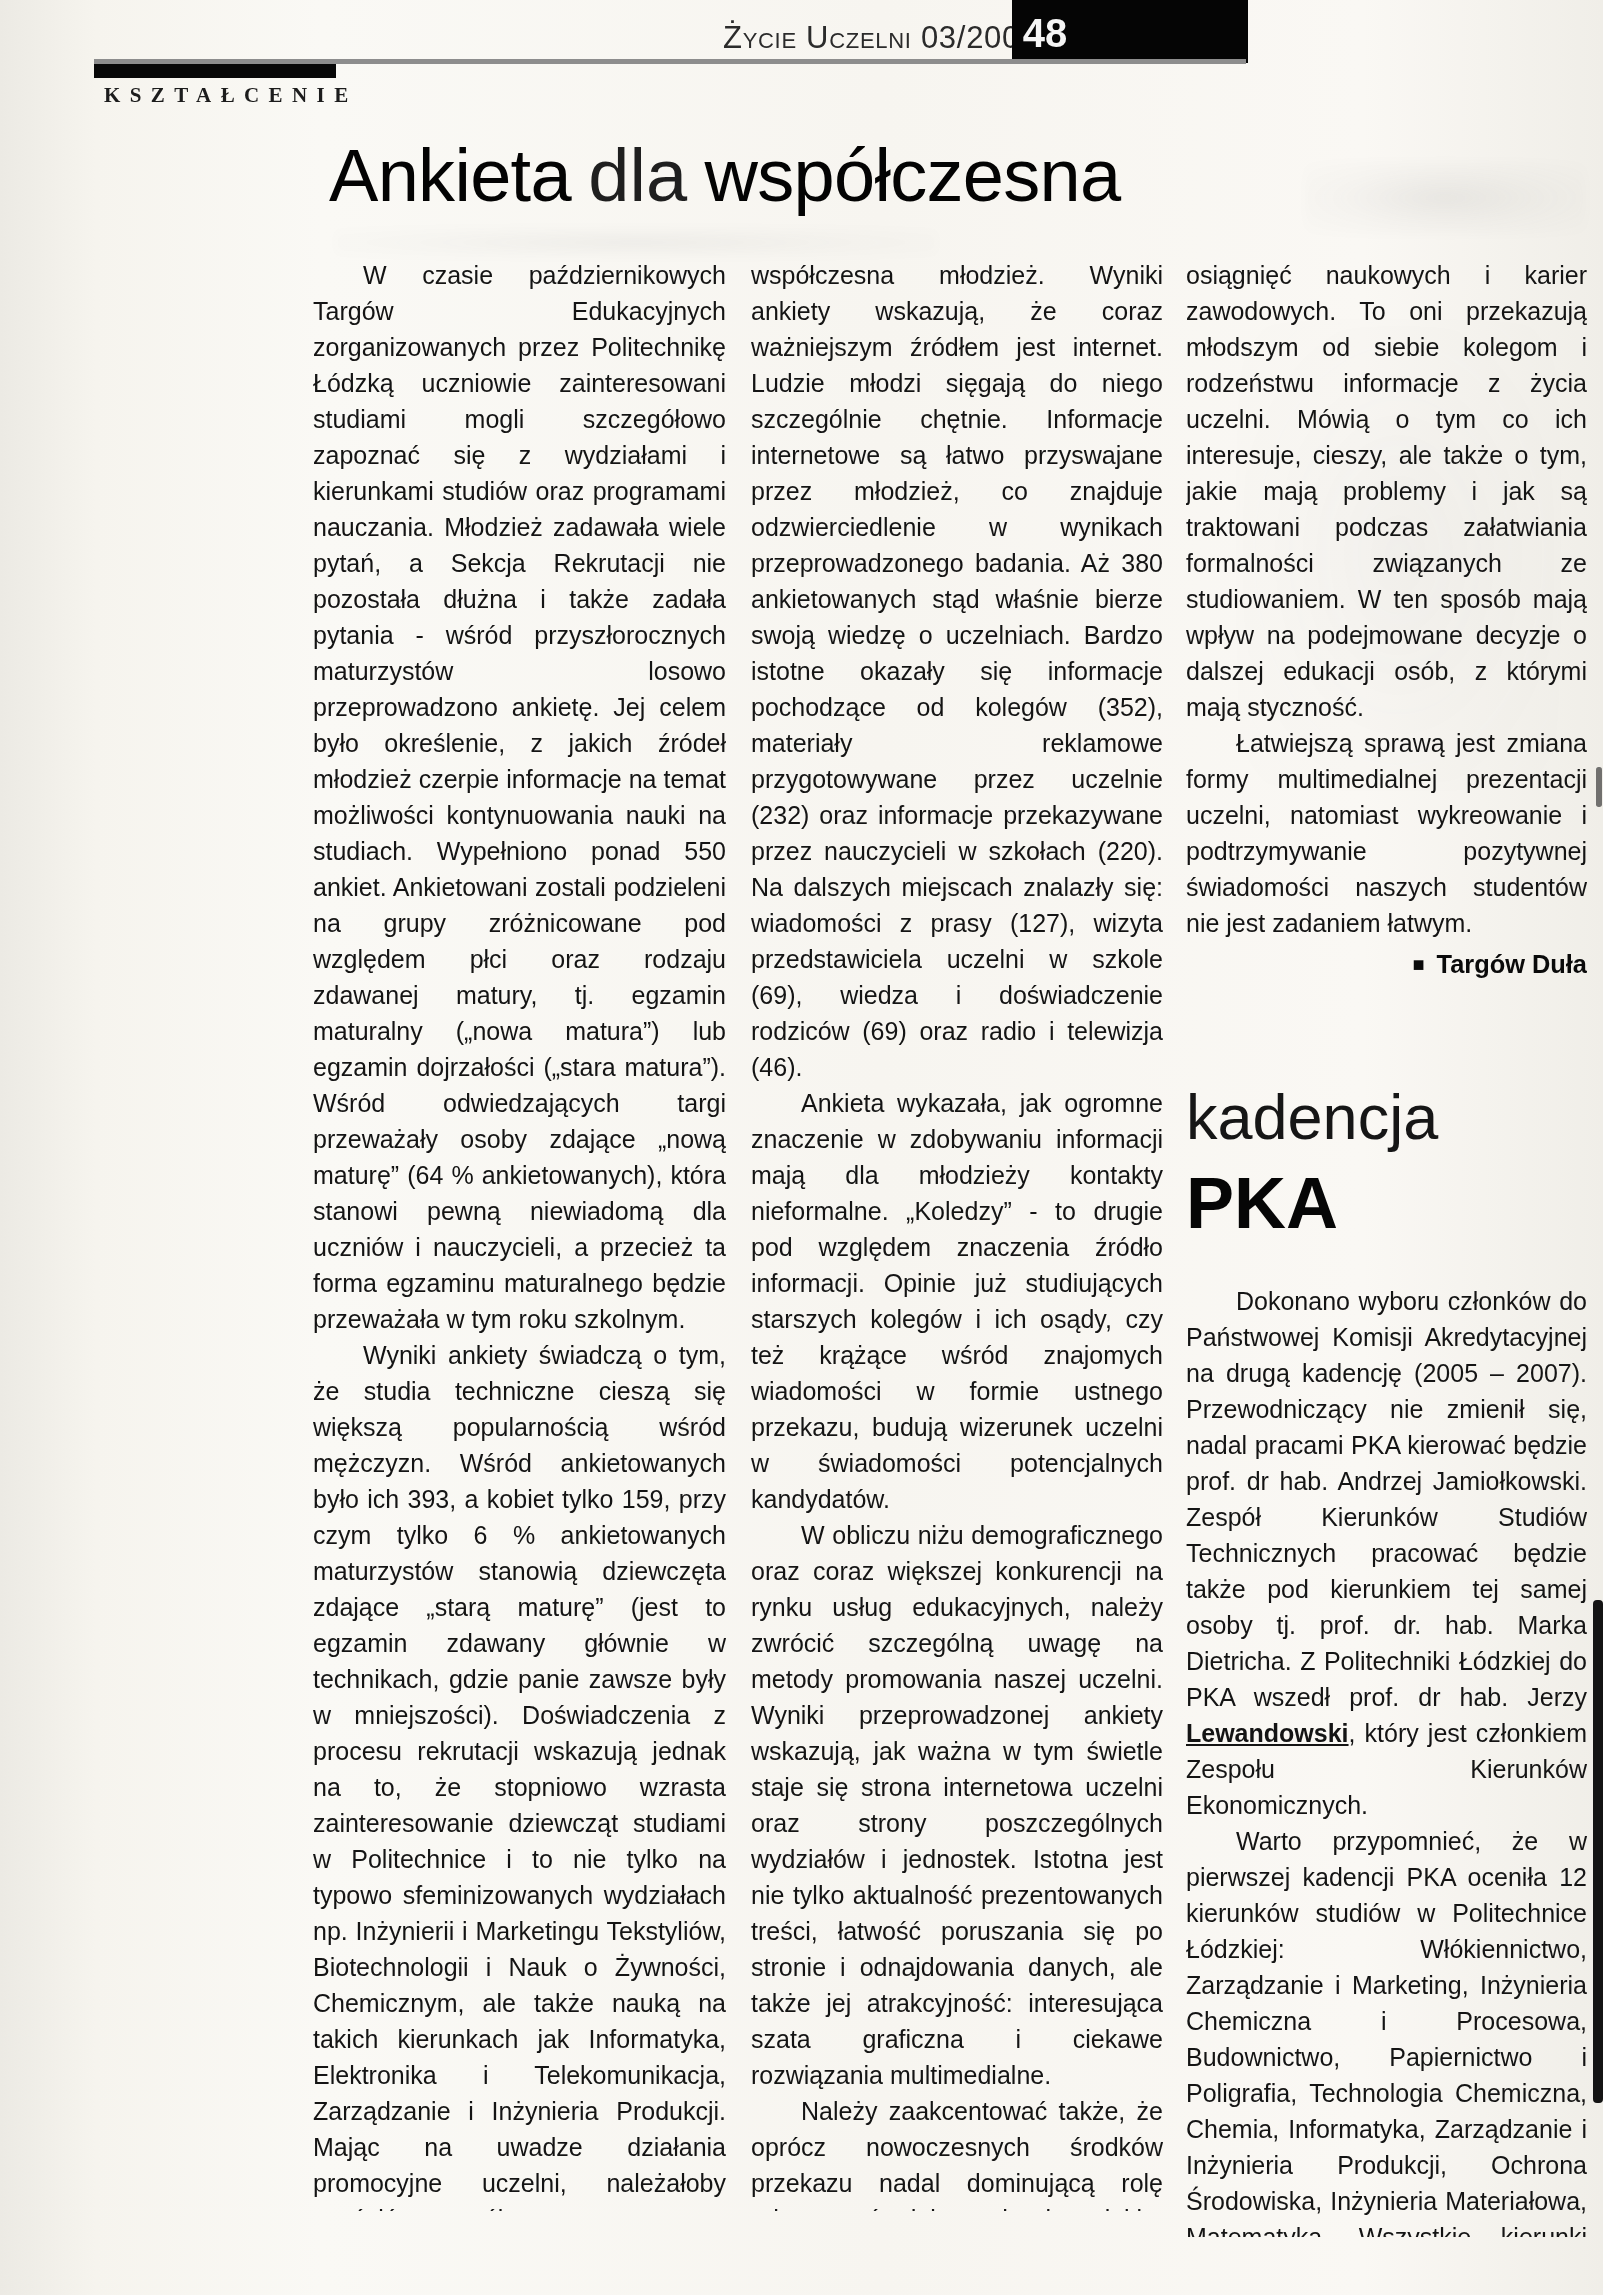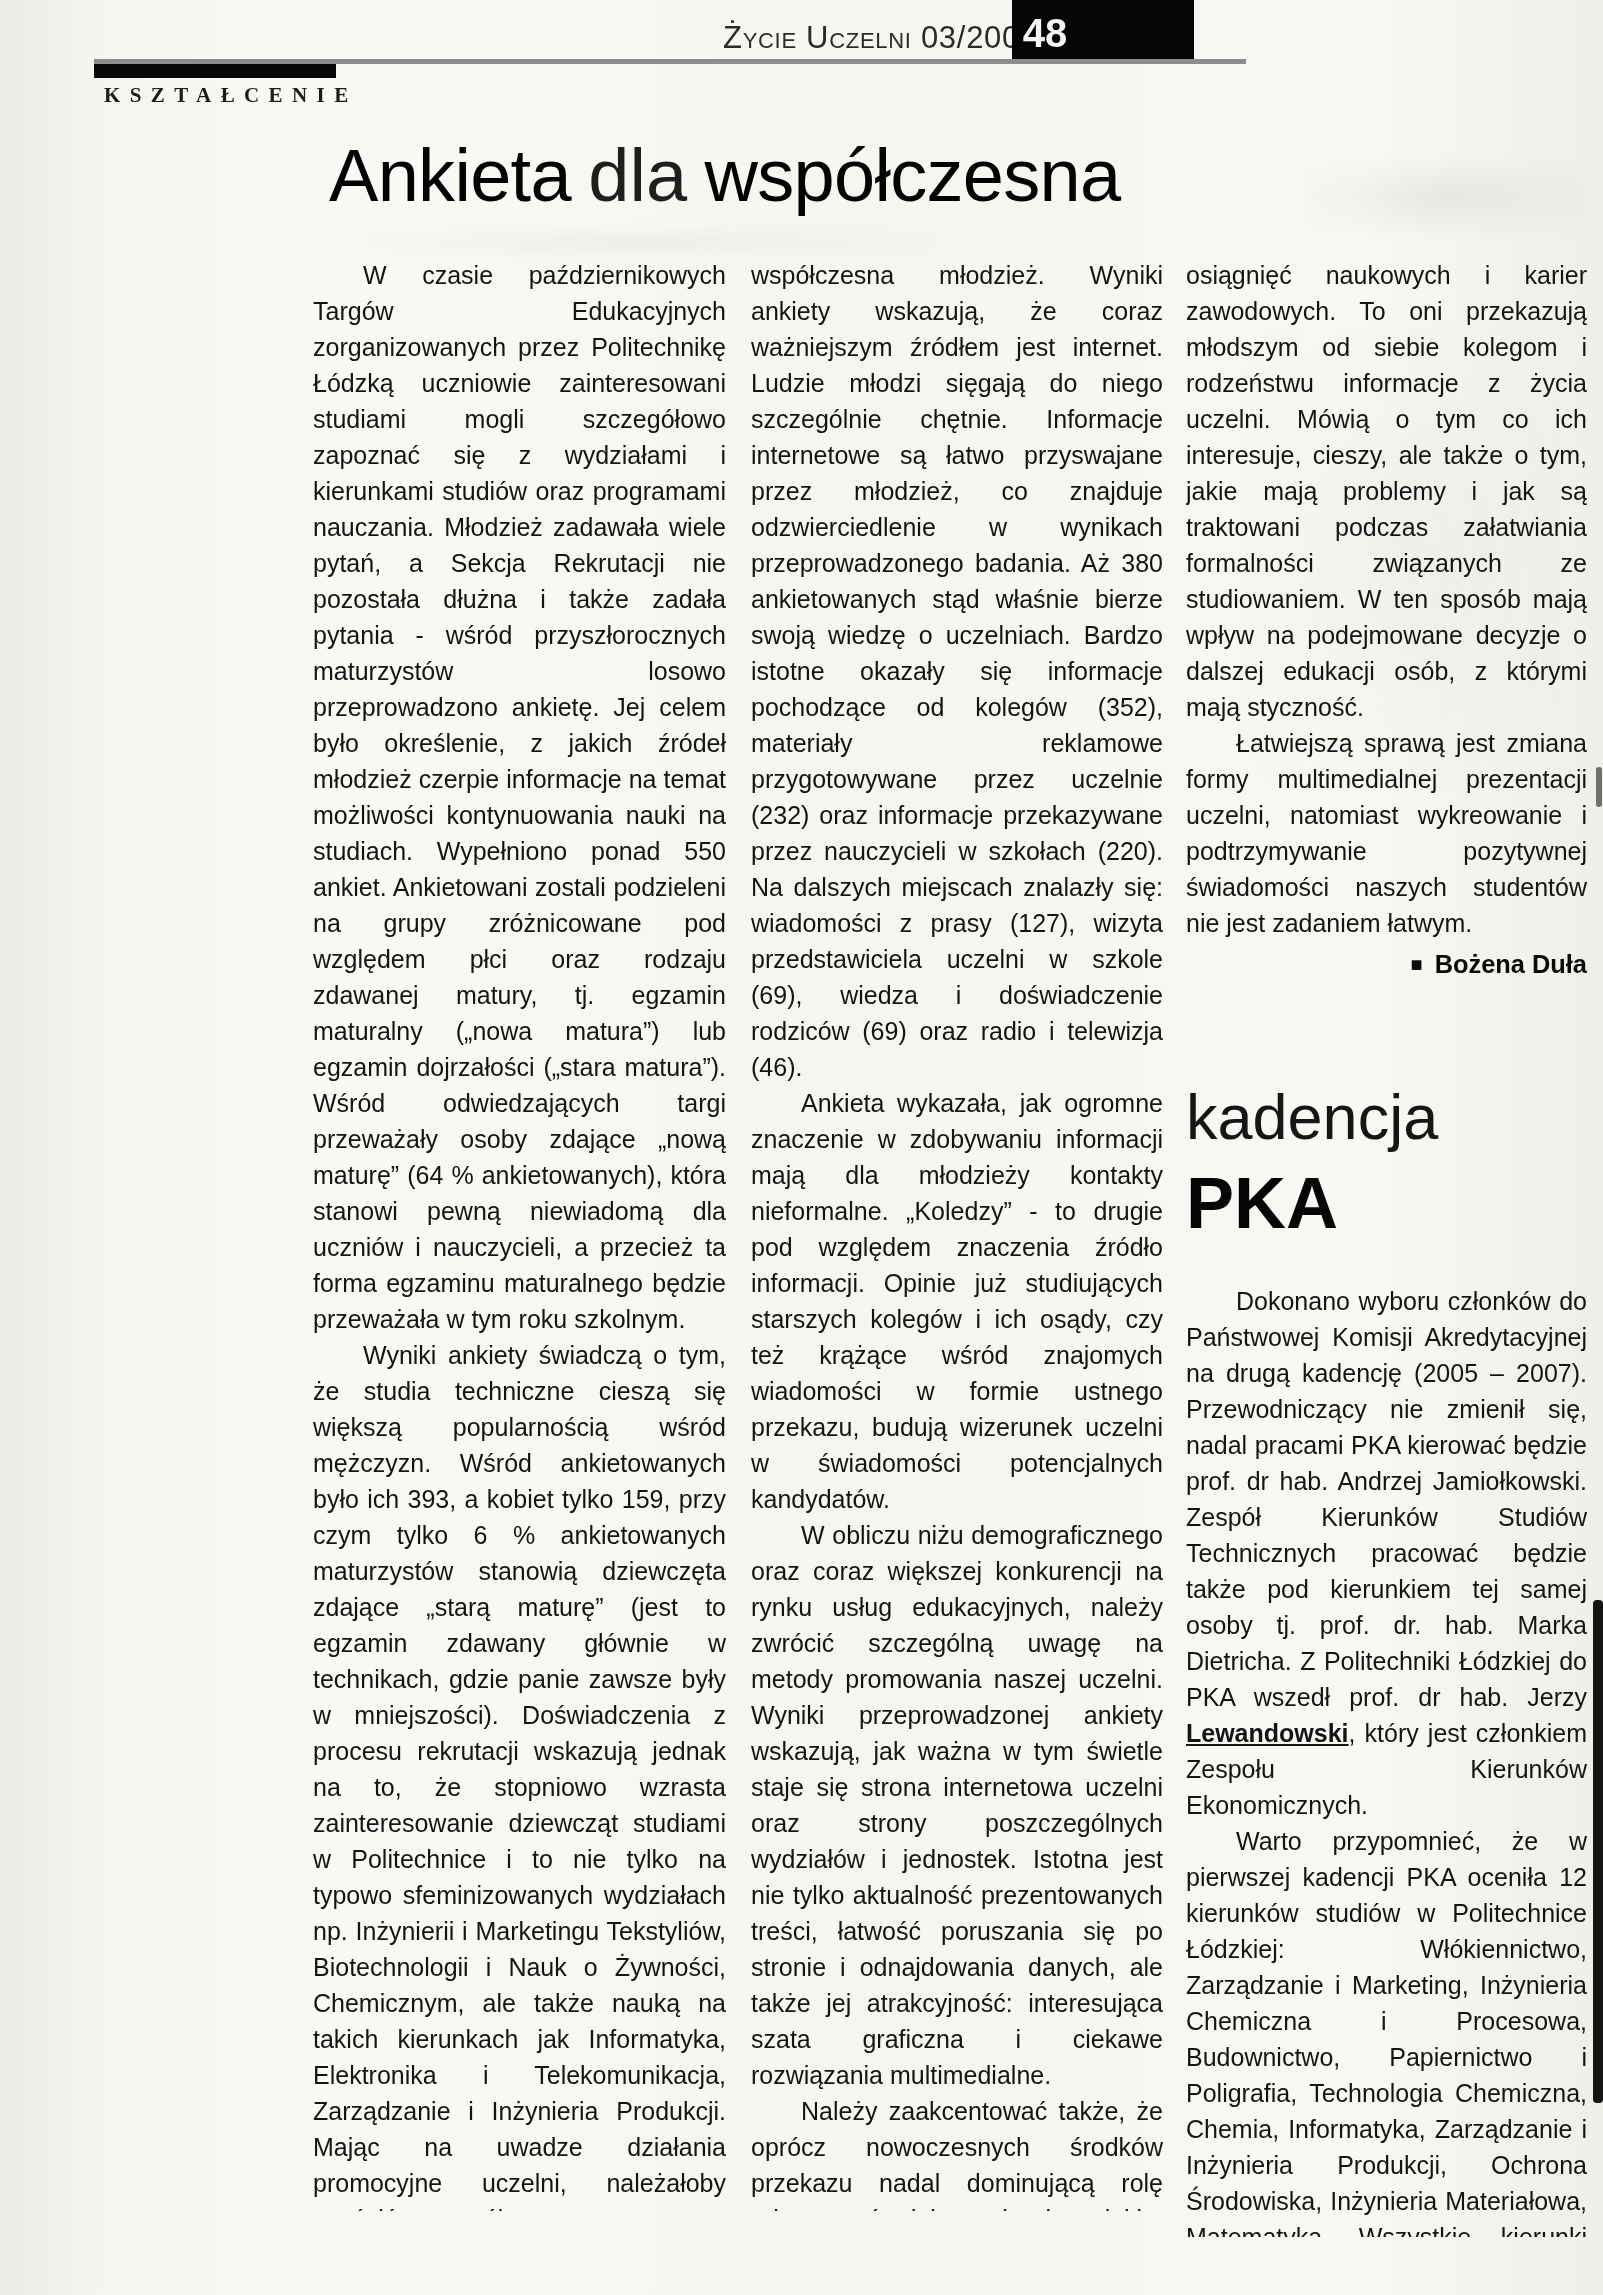--- a/index.html
+++ b/index.html
@@ -7,21 +7,21 @@
     width:1603px;height:2295px;position:relative;overflow:hidden;
     background:linear-gradient(90deg,#eceae4 0%,#f6f4ee 6%,#faf9f5 20%,#f7f5f0 55%,#faf8f4 85%,#f0eee8 100%);
     font-family:"Liberation Sans", sans-serif;color:#151515;
   }
   .masthead{
     position:absolute;top:20px;left:723px;width:281px;text-align:right;
     font-variant:small-caps;font-size:31px;letter-spacing:0.7px;color:#2b2b2b;font-weight:500;
     white-space:nowrap;
   }
   .pagebox{
-    position:absolute;left:1012px;top:0;width:182px;height:63px;background:#050505;
+    position:absolute;left:1012px;top:0;width:236px;height:63px;background:#050505;
   }
   .pagebox span{
     display:block;padding-left:10.7px;color:#f5f5f5;font-size:40px;font-weight:700;line-height:67px;
   }
   .rule{position:absolute;left:94px;top:59px;width:1152px;height:4.7px;background:#8d8d8d;}
   .secbar{position:absolute;left:94px;top:64px;width:242px;height:14px;background:#080808;}
   .seclabel{
     position:absolute;left:104px;top:83px;font-size:21px;font-weight:600;color:#1c1c1c;
     letter-spacing:9.4px;white-space:nowrap;font-family:Liberation Serif, serif;
   }
@@ -95,21 +95,21 @@
     <p class="ind">Ankieta wykazała, jak ogromne znaczenie w zdobywaniu informacji mają dla młodzieży kontakty nieformalne. „Koledzy” - to drugie pod względem znaczenia źródło informacji. Opinie już studiujących starszych kolegów i ich osądy, czy też krążące wśród znajomych wiadomości w formie ustnego przekazu, budują wizerunek uczelni w świadomości potencjalnych kandydatów.</p>
     <p class="ind">W obliczu niżu demograficznego oraz coraz większej konkurencji na rynku usług edukacyjnych, należy zwrócić szczególną uwagę na metody promowania naszej uczelni. Wyniki przeprowadzonej ankiety wskazują, jak ważna w tym świetle staje się strona internetowa uczelni oraz strony poszczególnych wydziałów i jednostek. Istotna jest nie tylko aktualność prezentowanych treści, łatwość poruszania się po stronie i odnajdowania danych, ale także jej atrakcyjność: interesująca szata graficzna i ciekawe rozwiązania multimedialne.</p>
     <p class="ind">Należy zaakcentować także, że oprócz nowoczesnych środków przekazu nadal dominującą rolę odgrywa środek tradycyjny, jakim jest bezpośredni przekaz - najczęściej ustny. Studenci naszej uczelni są jej żywą reklamą, w sposób istotny kształtują jej wizerunek i to nie tylko z perspektywy ich</p>
   </div>
 
   <div class="col col3">
     <p>osiągnięć naukowych i karier zawodowych. To oni przekazują młodszym od siebie kolegom i rodzeństwu informacje z życia uczelni. Mówią o tym co ich interesuje, cieszy, ale także o tym, jakie mają problemy i jak są traktowani podczas załatwiania formalności związanych ze studiowaniem. W ten sposób mają wpływ na podejmowane decyzje o dalszej edukacji osób, z którymi mają styczność.</p>
     <p class="ind">Łatwiejszą sprawą jest zmiana formy multimedialnej prezentacji uczelni, natomiast wykreowanie i podtrzymywanie pozytywnej świadomości naszych studentów nie jest zadaniem łatwym.</p>
 
     <div class="sig">
-      <span class="bullet">■</span><span>Bożena Duła</span>
+      <span class="bullet">■</span><span>Targów Duła</span>
     </div>
 
     <div class="a2title">
       <div class="a2l2">kadencja</div>
       <div class="a2l3">PKA</div>
     </div>
 
     <p class="ind"><span>Dokonano wyboru członków do Państwowej Komisji Akredytacyjnej na drugą kadencję (2005 – 2007). Przewodniczący nie zmienił się, nadal pracami PKA kierować będzie prof. dr hab. Andrzej Jamiołkowski. Zespół Kierunków Studiów Technicznych pracować będzie także pod kierunkiem tej samej osoby tj. prof. dr. hab. Marka Dietricha. Z Politechniki Łódzkiej do PKA wszedł prof. dr hab. Jerzy </span><span class="bname">Lewandowski</span><span>, który jest członkiem Zespołu Kierunków Ekonomicznych.</span></p>
 
     <p class="ind">Warto przypomnieć, że w pierwszej kadencji PKA oceniła 12 kierunków studiów w Politechnice Łódzkiej: Włókiennictwo, Zarządzanie i Marketing, Inżynieria Chemiczna i Procesowa, Budownictwo, Papiernictwo i Poligrafia, Technologia Chemiczna, Chemia, Informatyka, Zarządzanie i Inżynieria Produkcji, Ochrona Środowiska, Inżynieria Materiałowa, Matematyka. Wszystkie kierunki otrzymały ocenę pozytywną, co stanowi duży sukces uczelni.</p>

